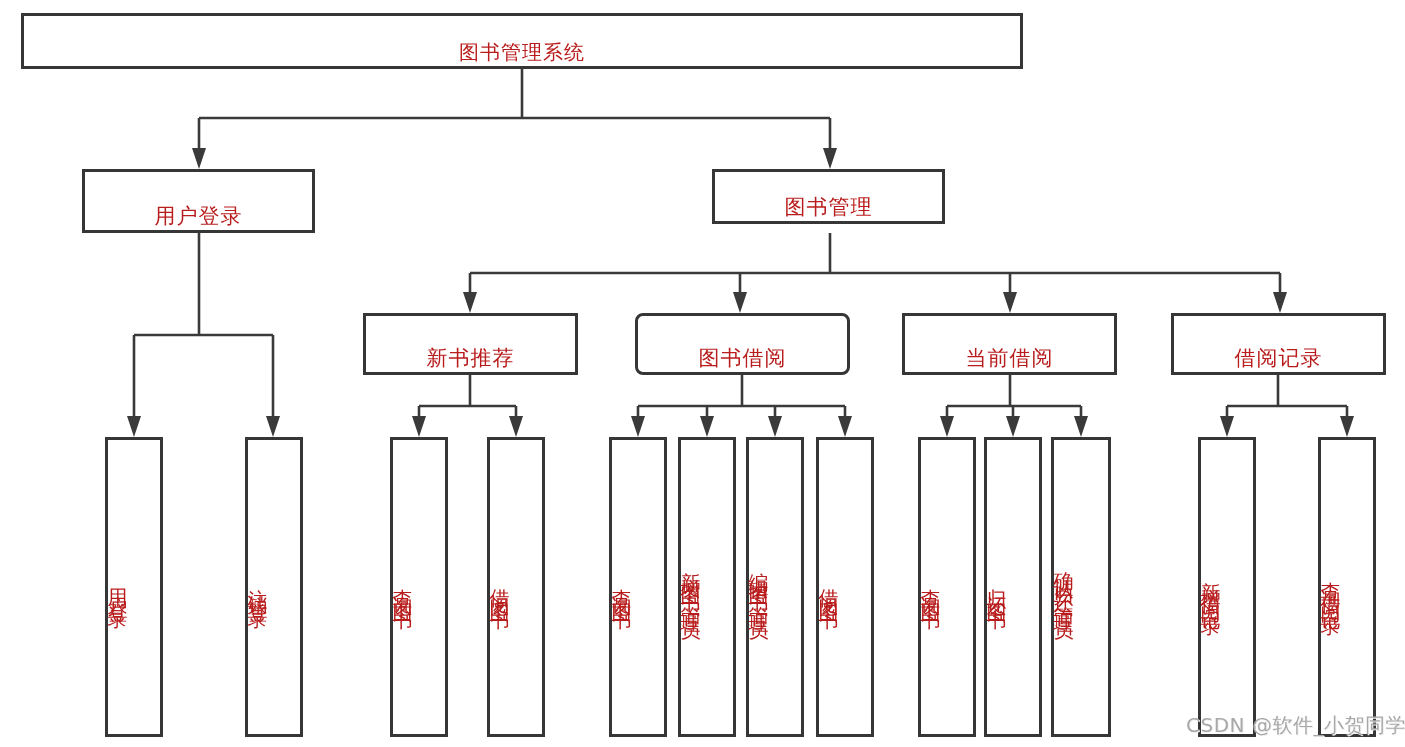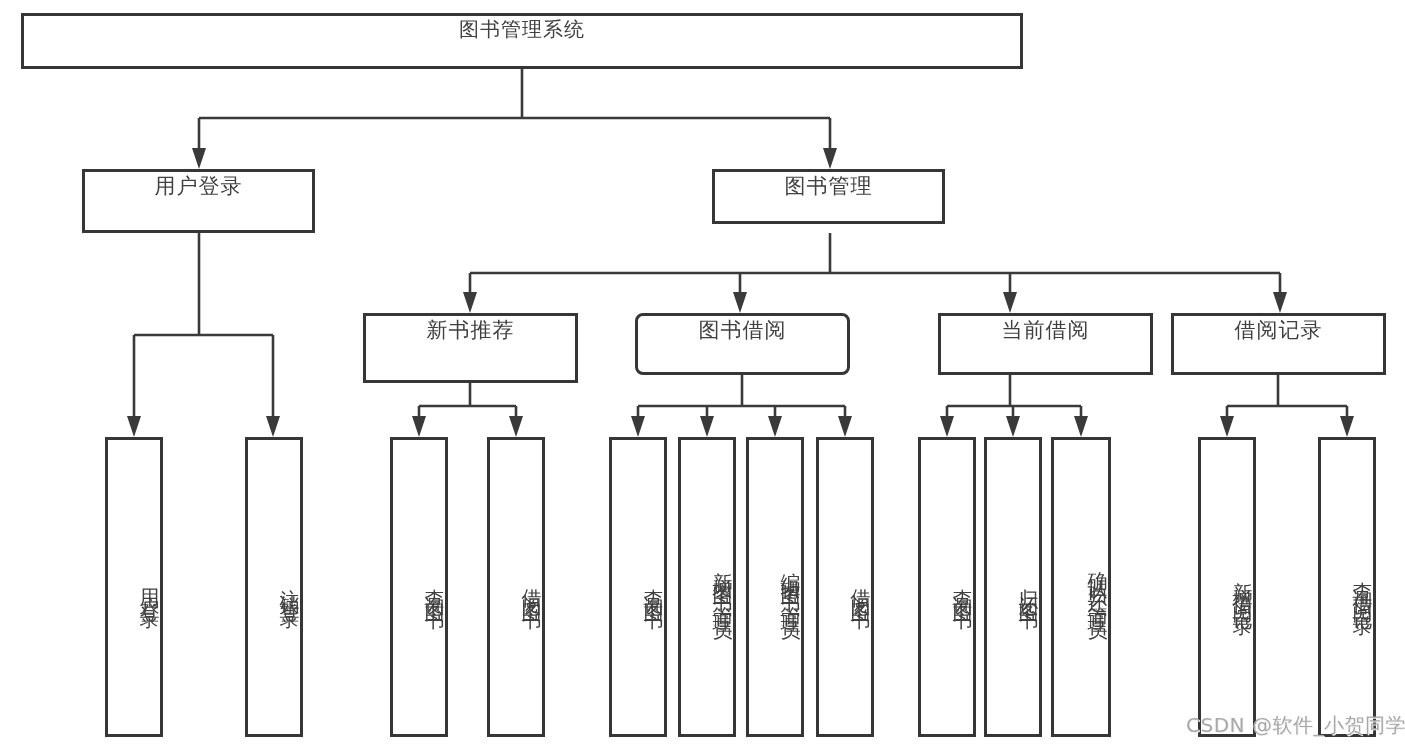--- a/index.html
+++ b/index.html
@@ -4,22 +4,22 @@
 <style>
   html,body{margin:0;padding:0;background:#ffffff;}
   body{
     width:1405px;height:747px;position:relative;overflow:hidden;
     font-family:"DejaVu Sans","Liberation Sans",sans-serif;
   }
   #stage{position:absolute;left:0;top:0;width:1405px;height:747px;}
   svg.wires{position:absolute;left:0;top:0;width:1405px;height:747px;}
   .box{
     position:absolute;background:#ffffff;border:3px solid #363636;
-    box-sizing:border-box;display:flex;align-items:flex-start;justify-content:center;
-    color:#404040;
+    box-sizing:border-box;display:flex;align-items:flex-end;justify-content:center;
+    color:#b91c1c;
   }
   .h-box{font-size:21px;letter-spacing:1px;white-space:nowrap;}
   .root-box{font-size:20px;}
   .v-box{
     writing-mode:vertical-rl;text-orientation:mixed;
     font-size:20px;letter-spacing:7px;line-height:1;
   }
   .watermark{
     position:absolute;left:1186px;top:712px;font-size:20px;color:#a8a8a8;
     white-space:nowrap;letter-spacing:0.5px;
@@ -101,27 +101,27 @@
     <span>图书管理系统</span>
   </div>
 
   <div class="box h-box" style="left:82px;top:169px;width:233px;height:64px;">
     <span>用户登录</span>
   </div>
   <div class="box h-box" style="left:712px;top:169px;width:233px;height:55px;">
     <span>图书管理</span>
   </div>
 
-  <div class="box h-box" style="left:363px;top:313px;width:215px;height:70px;">
+  <div class="box h-box" style="left:363px;top:313px;width:215px;height:62px;">
     <span>新书推荐</span>
   </div>
   <div class="box h-box" style="left:635px;top:313px;width:215px;height:62px;border-radius:8px;">
     <span>图书借阅</span>
   </div>
-  <div class="box h-box" style="left:902px;top:313px;width:215px;height:62px;margin-left:36px;">
+  <div class="box h-box" style="left:902px;top:313px;width:215px;height:62px;">
     <span>当前借阅</span>
   </div>
   <div class="box h-box" style="left:1171px;top:313px;width:215px;height:62px;">
     <span>借阅记录</span>
   </div>
 
   <div class="box v-box" style="left:105px;top:437px;width:58px;height:300px;">
     <span>用户登录</span>
   </div>
   <div class="box v-box" style="left:245px;top:437px;width:58px;height:300px;">

